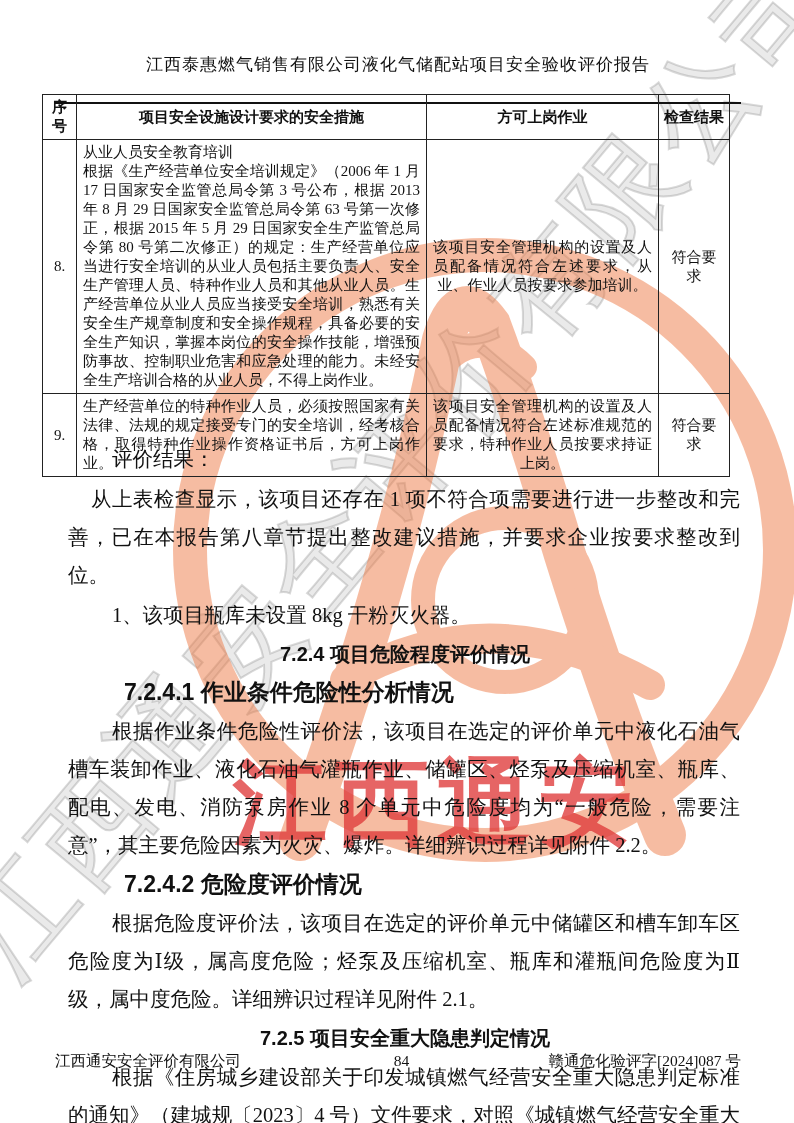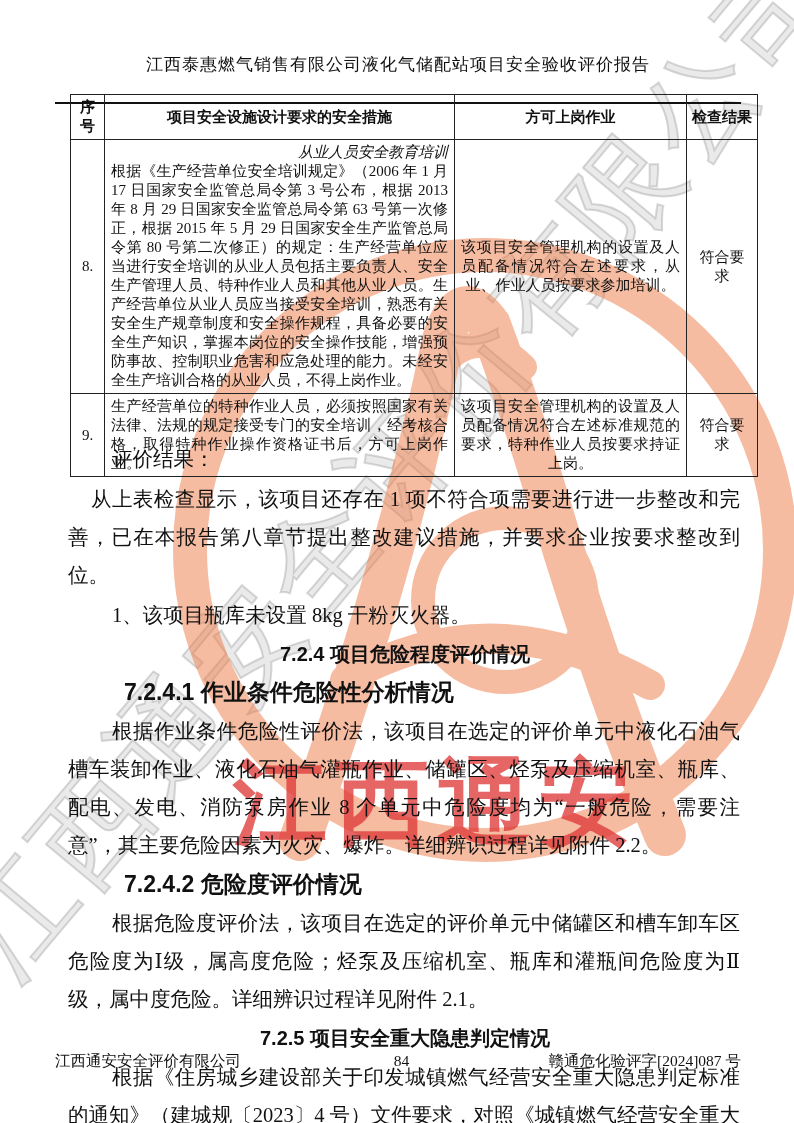--- a/index.html
+++ b/index.html
@@ -24,32 +24,32 @@
     font-size:94px;letter-spacing:8px;white-space:nowrap;
     color:#df3b3b;opacity:0.78;}
 
   
   .content{position:absolute;inset:0;z-index:1;}
 
   .header-title{position:absolute;top:53px;left:55px;width:686px;
     text-align:center;font-size:17px;letter-spacing:1px;
     border-bottom:2px solid #111;padding-bottom:26px;}
 
-  table.insp{position:absolute;top:94px;left:70px;width:687px;
+  table.insp{position:absolute;top:94px;left:42px;width:687px;
     border-collapse:collapse;table-layout:fixed;
     font-size:15px;line-height:19px;}
   table.insp col.c1{width:34px;} table.insp col.c2{width:350px;}
   table.insp col.c3{width:232px;} table.insp col.c4{width:71px;}
   table.insp th, table.insp td{border:1.6px solid #222;vertical-align:middle;
     padding:3px 6px;word-break:break-all;}
   table.insp thead th{font-weight:bold;text-align:center;height:40px;padding:2px;}
   th.th-narrow{padding:2px 7px;}
   td.c-no{text-align:center;padding:2px 1px;}
   td.c-measure{vertical-align:top;text-align:justify;padding:4px 8px;height:212px;}
-  td.c-measure .cell-title{text-align:right;font-style:italic;}
+  td.c-measure .cell-title{text-align:left;}
   td.c-check{text-align:justify;text-align-last:center;padding:4px 9px;}
   td.c-result{text-align:center;padding:2px 14px;}
   tr.row9 td.c-measure{height:66px;vertical-align:middle;}
 
   .body-text{position:absolute;top:438px;left:66px;width:676px;
     font-size:20.5px;line-height:38px;text-align:justify;}
   .body-text p{margin:2px;}
   .p-indent2{text-indent:44px;}
   .p-indent1{text-indent:23px;}
   .h-l3{font-family:"Liberation Sans","DejaVu Sans",sans-serif;font-weight:bold;

